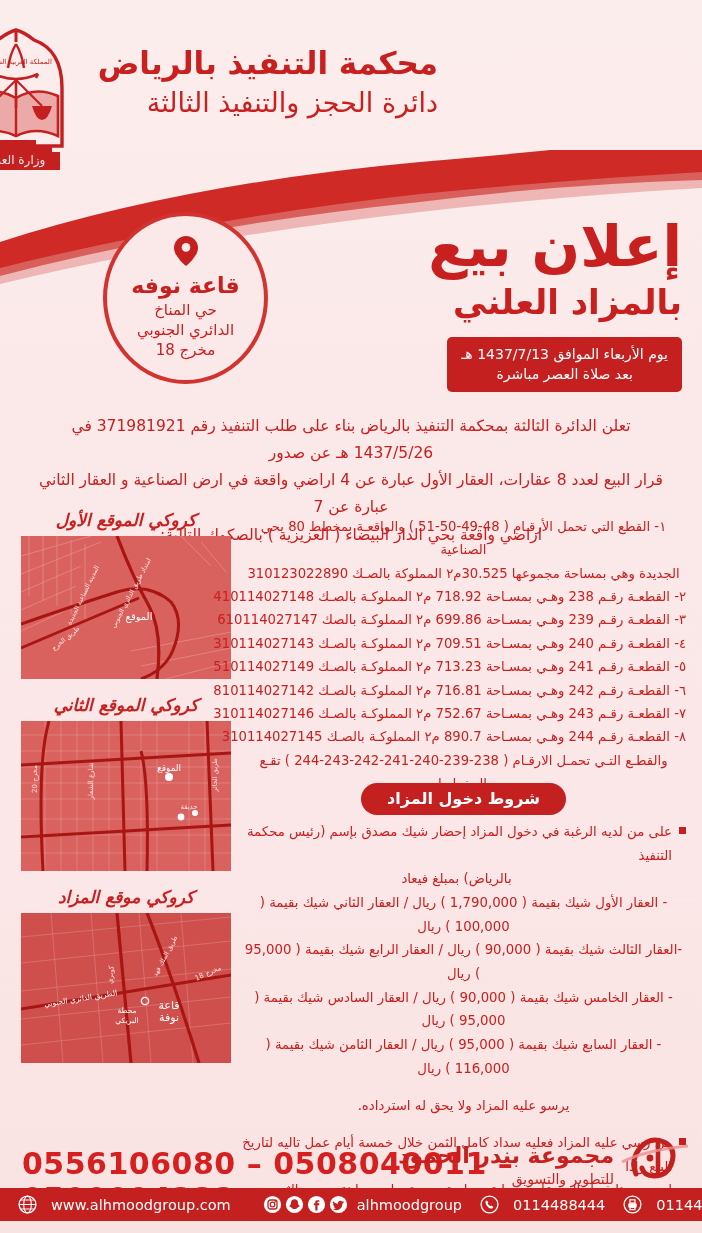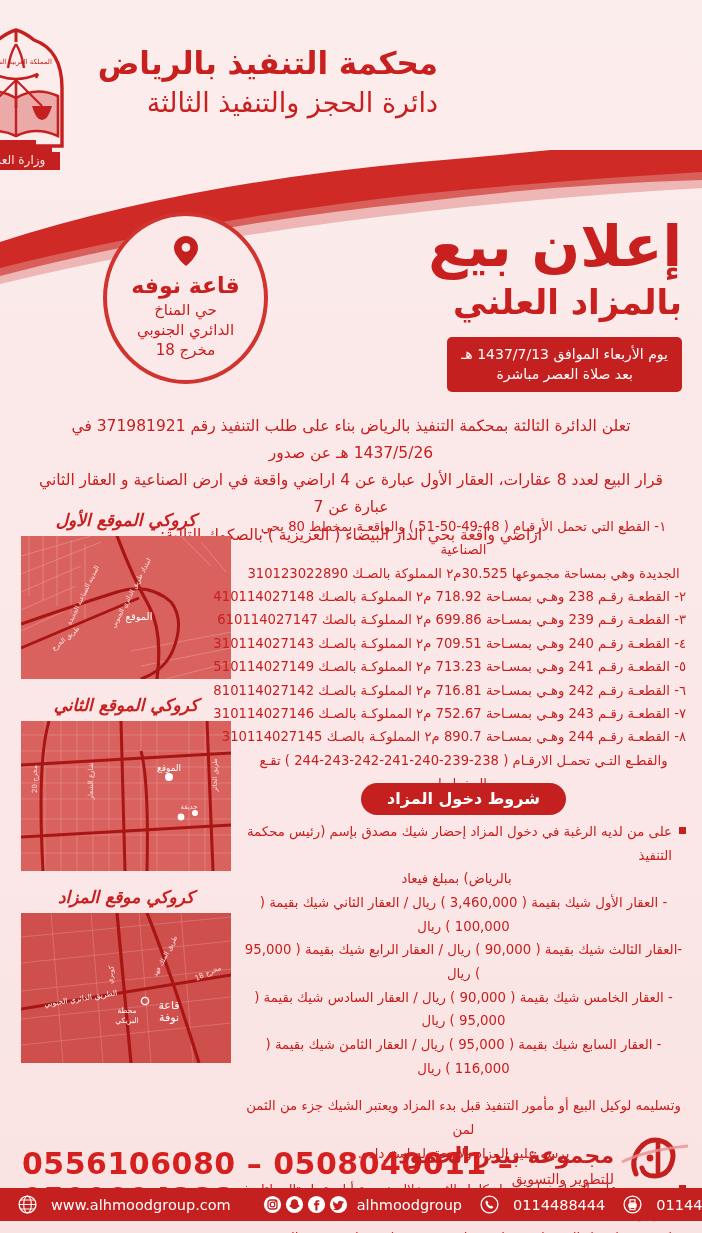--- a/index.html
+++ b/index.html
@@ -307,27 +307,26 @@
 
   <div class="condpill-wrap">
     <span class="condpill">شروط دخول المزاد</span>
   </div>
 
   <div class="conds">
     <div class="cbul">
       <div>على من لديه الرغبة في دخول المزاد إحضار شيك مصدق بإسم (رئيس محكمة التنفيذ</div>
       <div class="cline">بالرياض) بمبلغ فيعاد</div>
     </div>
-    <div class="cline">- العقار الأول شيك بقيمة ( 3,460,000 ) ريال /  العقار الثاني شيك بقيمة ( 100,000 ) ريال</div>
+    <div class="cline">- العقار الأول شيك بقيمة ( 1,790,000 ) ريال /  العقار الثاني شيك بقيمة ( 100,000 ) ريال</div>
     <div class="cline">-العقار الثالث شيك بقيمة ( 90,000 ) ريال / العقار الرابع شيك بقيمة ( 95,000 ) ريال</div>
     <div class="cline">- العقار الخامس شيك بقيمة ( 90,000 ) ريال / العقار السادس شيك بقيمة ( 95,000 ) ريال</div>
     <div class="cline">- العقار السابع شيك بقيمة ( 95,000 ) ريال / العقار الثامن شيك بقيمة ( 116,000 ) ريال</div>
 
     <div class="cpara">
-      <div>وتسليمه لوكيل البيع أو مأمور التنفيذ قبل بدء المزاد ويعتبر الشيك جزء من الثمن لمن</div>
       <div>يرسو عليه المزاد ولا يحق له استرداده.</div>
     </div>
 
     <div class="cbul cb2">
       <div>من رسي عليه المزاد فعليه سداد كامل الثمن خلال خمسة أيام عمل تاليه لتاريخ البيع واذا</div>
       <div>لم يسددها فيعاد البيع على حسابة بمزايدة جديدة ويلزم بما نقص من الثمن.</div>
     </div>
 
   </div>
 

